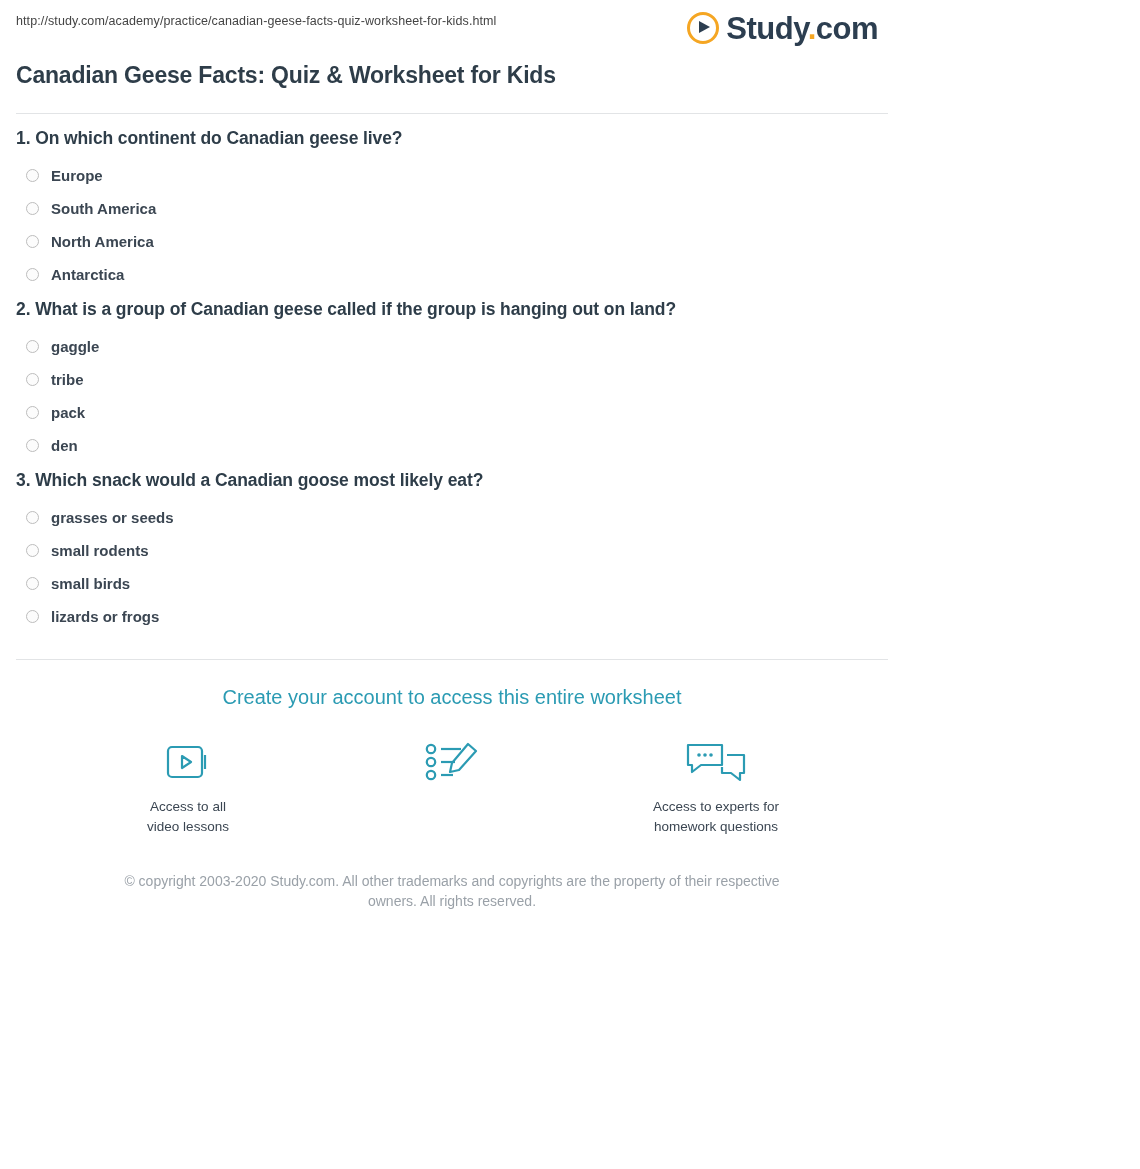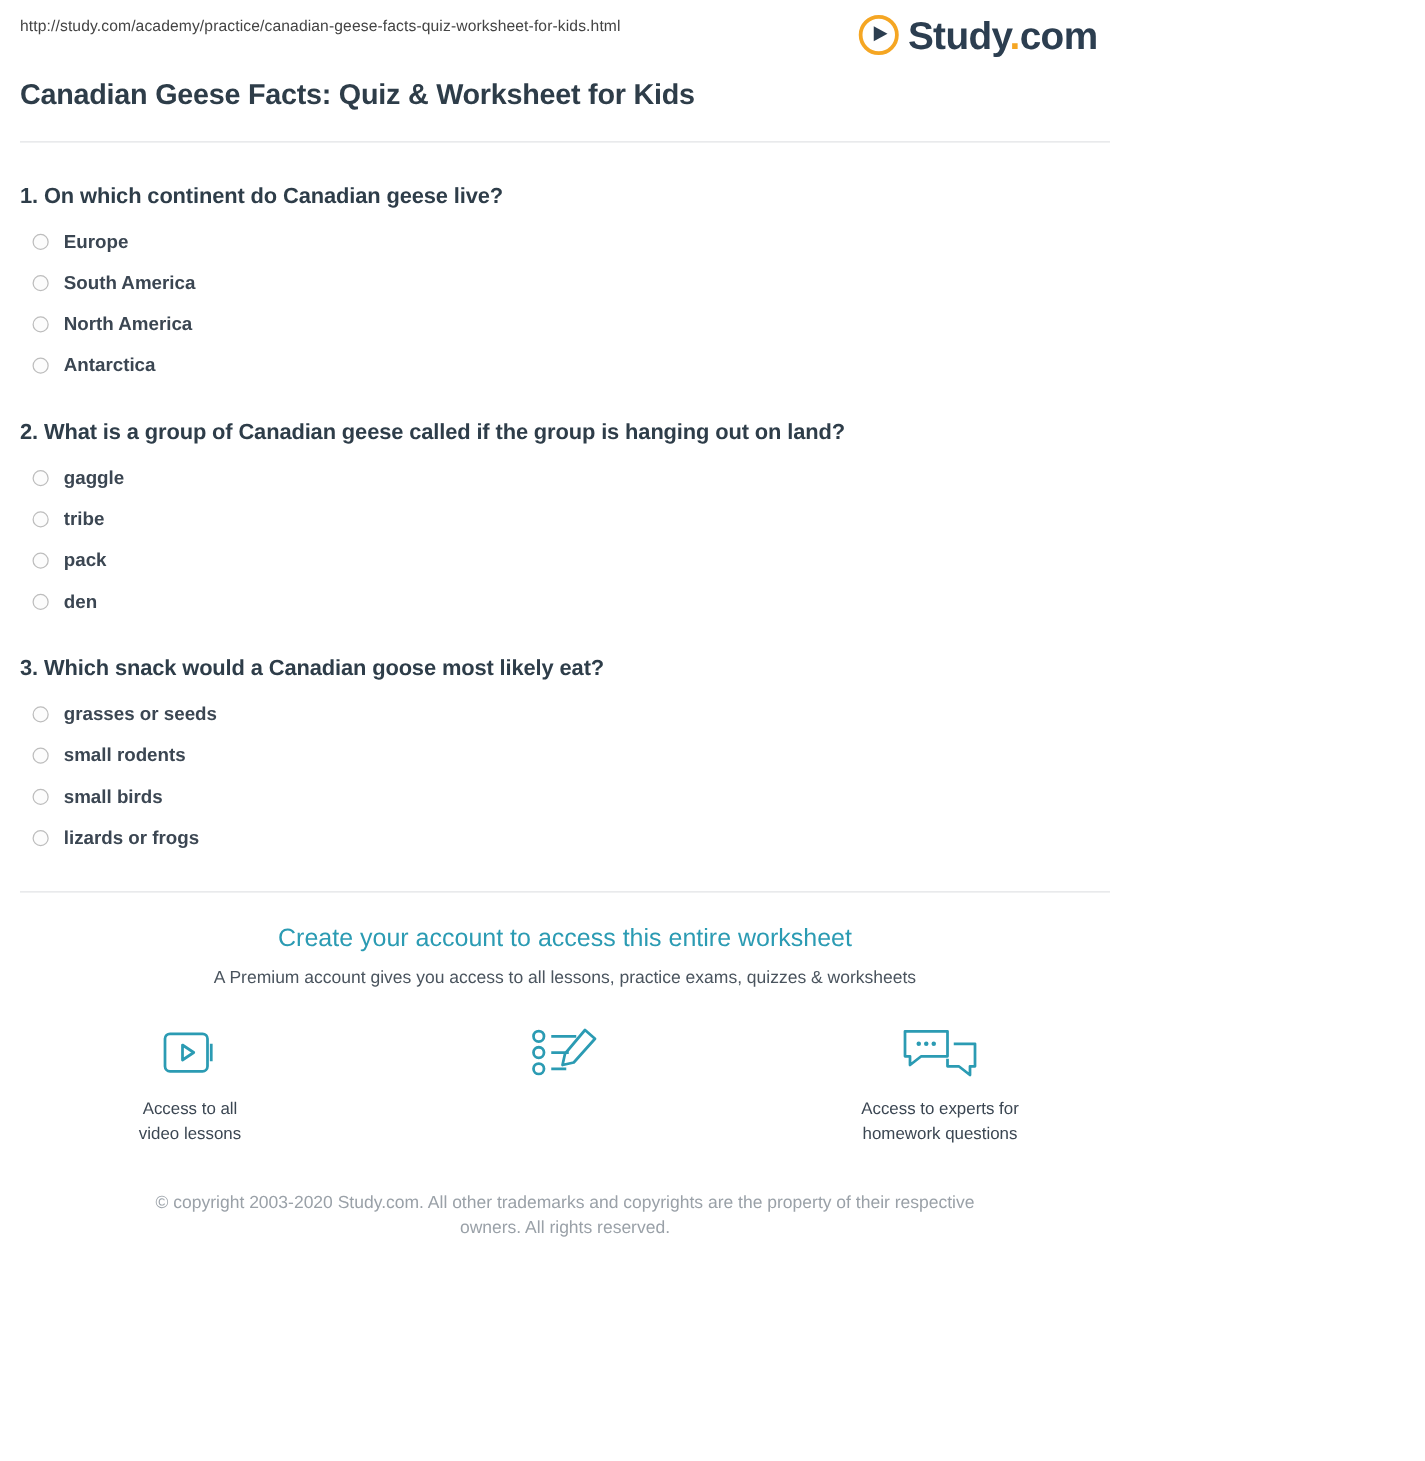--- a/index.html
+++ b/index.html
@@ -78,21 +78,21 @@
     letter-spacing: -0.2px;
   }
   .rule {
     border: 0;
     border-top: 1px solid #e2e4e6;
     margin: 24px 0 0 0;
   }
 
   
   .questions { padding-top: 6px; }
-  .question { margin-top: 26px; }
+  .question { margin-top: 8px; }
   .q-text {
     font-size: 17.5px;
     font-weight: bold;
     color: #2e3d49;
     margin: 0 0 10px 0;
     letter-spacing: -0.1px;
   }
   .choice {
     display: flex;
     align-items: center;
@@ -130,21 +130,21 @@
     font-weight: normal;
   }
   .promo-sub {
     font-size: 14px;
     color: #4a545e;
     margin: 10px 0 0 0;
   }
   .features {
     display: flex;
     justify-content: center;
-    gap: 120px;
+    gap: 84px;
     margin-top: 28px;
   }
   .feature {
     width: 180px;
     text-align: center;
   }
   .feature-icon {
     height: 52px;
     display: flex;
     align-items: center;
@@ -244,21 +244,20 @@
         <span class="choice-label">lizards or frogs</span>
       </div>
     </div>
 
   </div>
 
   <hr class="promo-sep">
 
   <div class="promo">
     <a class="promo-head">Create your account to access this entire worksheet</a>
-    <p class="promo-sub">A Premium account gives you access to all lessons, practice exams, quizzes &amp; worksheets</p>
 
     <div class="features">
 
       <div class="feature">
         <div class="feature-icon">
           <svg width="46" height="42" viewBox="0 0 46 42" fill="none" stroke="#2b9bb3" stroke-width="2.2">
             <rect x="3" y="5" width="34" height="30" rx="4"></rect>
             <path d="M17 14 L26 20 L17 26 Z" stroke-linejoin="round"></path>
             <path d="M40 13 v14"></path>
           </svg>

